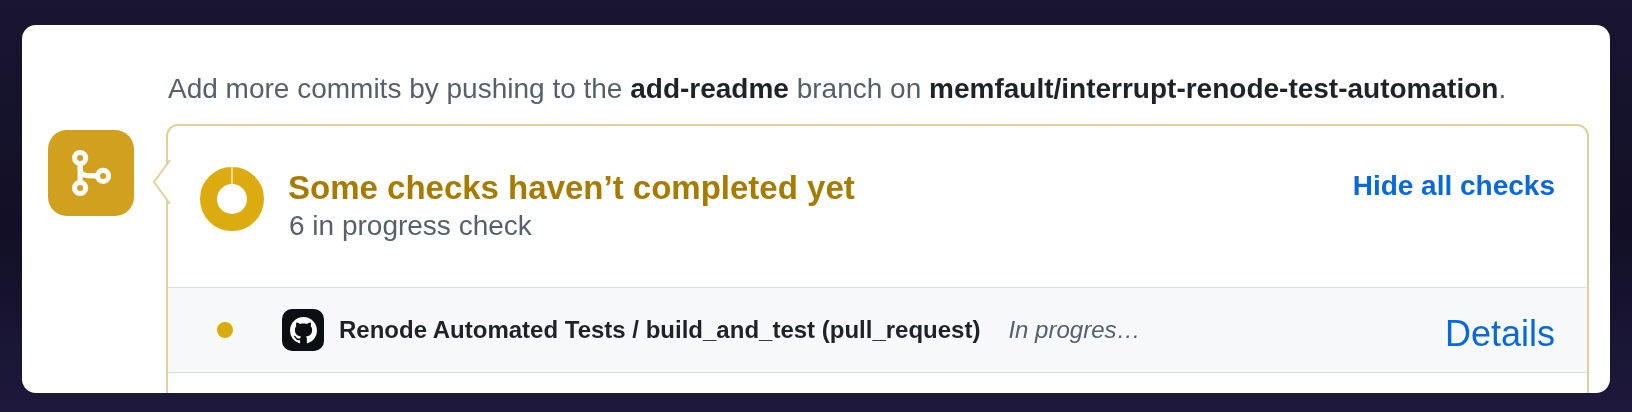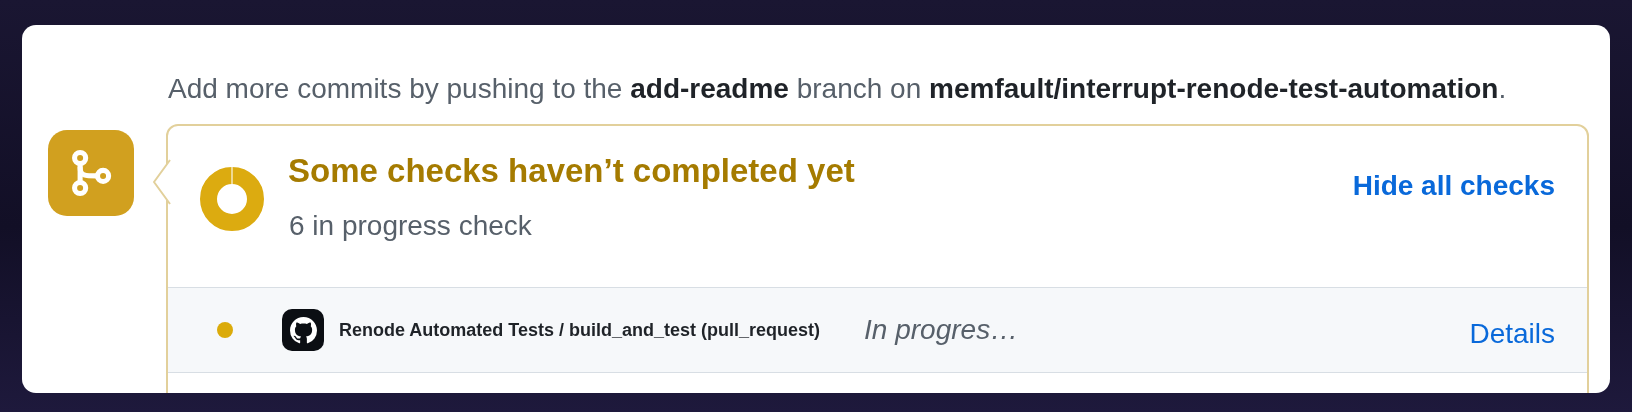--- a/index.html
+++ b/index.html
@@ -33,21 +33,21 @@
   .caret{position:absolute;left:-19px;top:32px;width:22px;height:48px;}
   .donut{
     position:absolute;left:32px;top:41px;width:64px;height:64px;
     box-sizing:border-box;border:17px solid #dcab10;border-radius:50%;
   }
   .donut .seam{
     position:absolute;left:50%;top:-17px;width:2px;height:17px;
     margin-left:-1px;background:rgba(255,255,255,0.55);
   }
   .panel-title{
-    position:absolute;left:120px;top:25px;font-size:33px;line-height:40px;
+    position:absolute;left:120px;top:42px;font-size:33px;line-height:40px;
     font-weight:700;color:#a57b00;white-space:nowrap;
   }
   .panel-sub{
     position:absolute;left:121px;top:82px;font-size:28px;line-height:36px;
     color:#57606a;white-space:nowrap;
   }
   .hide-link{
     position:absolute;right:32px;top:42px;font-size:28px;line-height:36px;
     color:#0969da;text-decoration:none;white-space:nowrap;cursor:pointer;font-weight:bold;
   }
@@ -55,27 +55,27 @@
     position:absolute;left:0;right:0;top:161px;height:86px;box-sizing:border-box;
     background:#f6f8fa;border-top:1.5px solid #d8dee4;border-bottom:1.5px solid #d8dee4;
     display:flex;align-items:center;padding:0 32px 0 49px;
   }
   .status-dot{width:16px;height:16px;border-radius:50%;background:#dbab0a;flex:none;}
   .row-avatar{
     margin-left:49px;width:42px;height:42px;border-radius:10px;background:#0b0e13;
     display:flex;align-items:center;justify-content:center;flex:none;
   }
   .row-name{
-    margin-left:15px;font-size:18px;font-weight:700;color:#1f2328;white-space:nowrap;
+    margin-left:15px;font-size:24px;font-weight:700;color:#1f2328;white-space:nowrap;
   }
   .row-status{
-    margin-left:44px;font-size:28px;font-style:italic;color:#57606a;white-space:nowrap;
+    margin-left:28px;font-size:24px;font-style:italic;color:#57606a;white-space:nowrap;
   }
   .row-details{
-    margin-left:auto;font-size:28px;color:#0969da;text-decoration:none;
+    margin-left:auto;font-size:36px;color:#0969da;text-decoration:none;
     white-space:nowrap;cursor:pointer;margin-top:8px;
   }
 </style>
 </head>
 <body>
 
 <div class="card">
 
   <div class="banner">
     <span>Add more commits by pushing to the </span><b>add-readme</b><span> branch on </span><b>memfault/interrupt-renode-test-automation</b><span>.</span>

